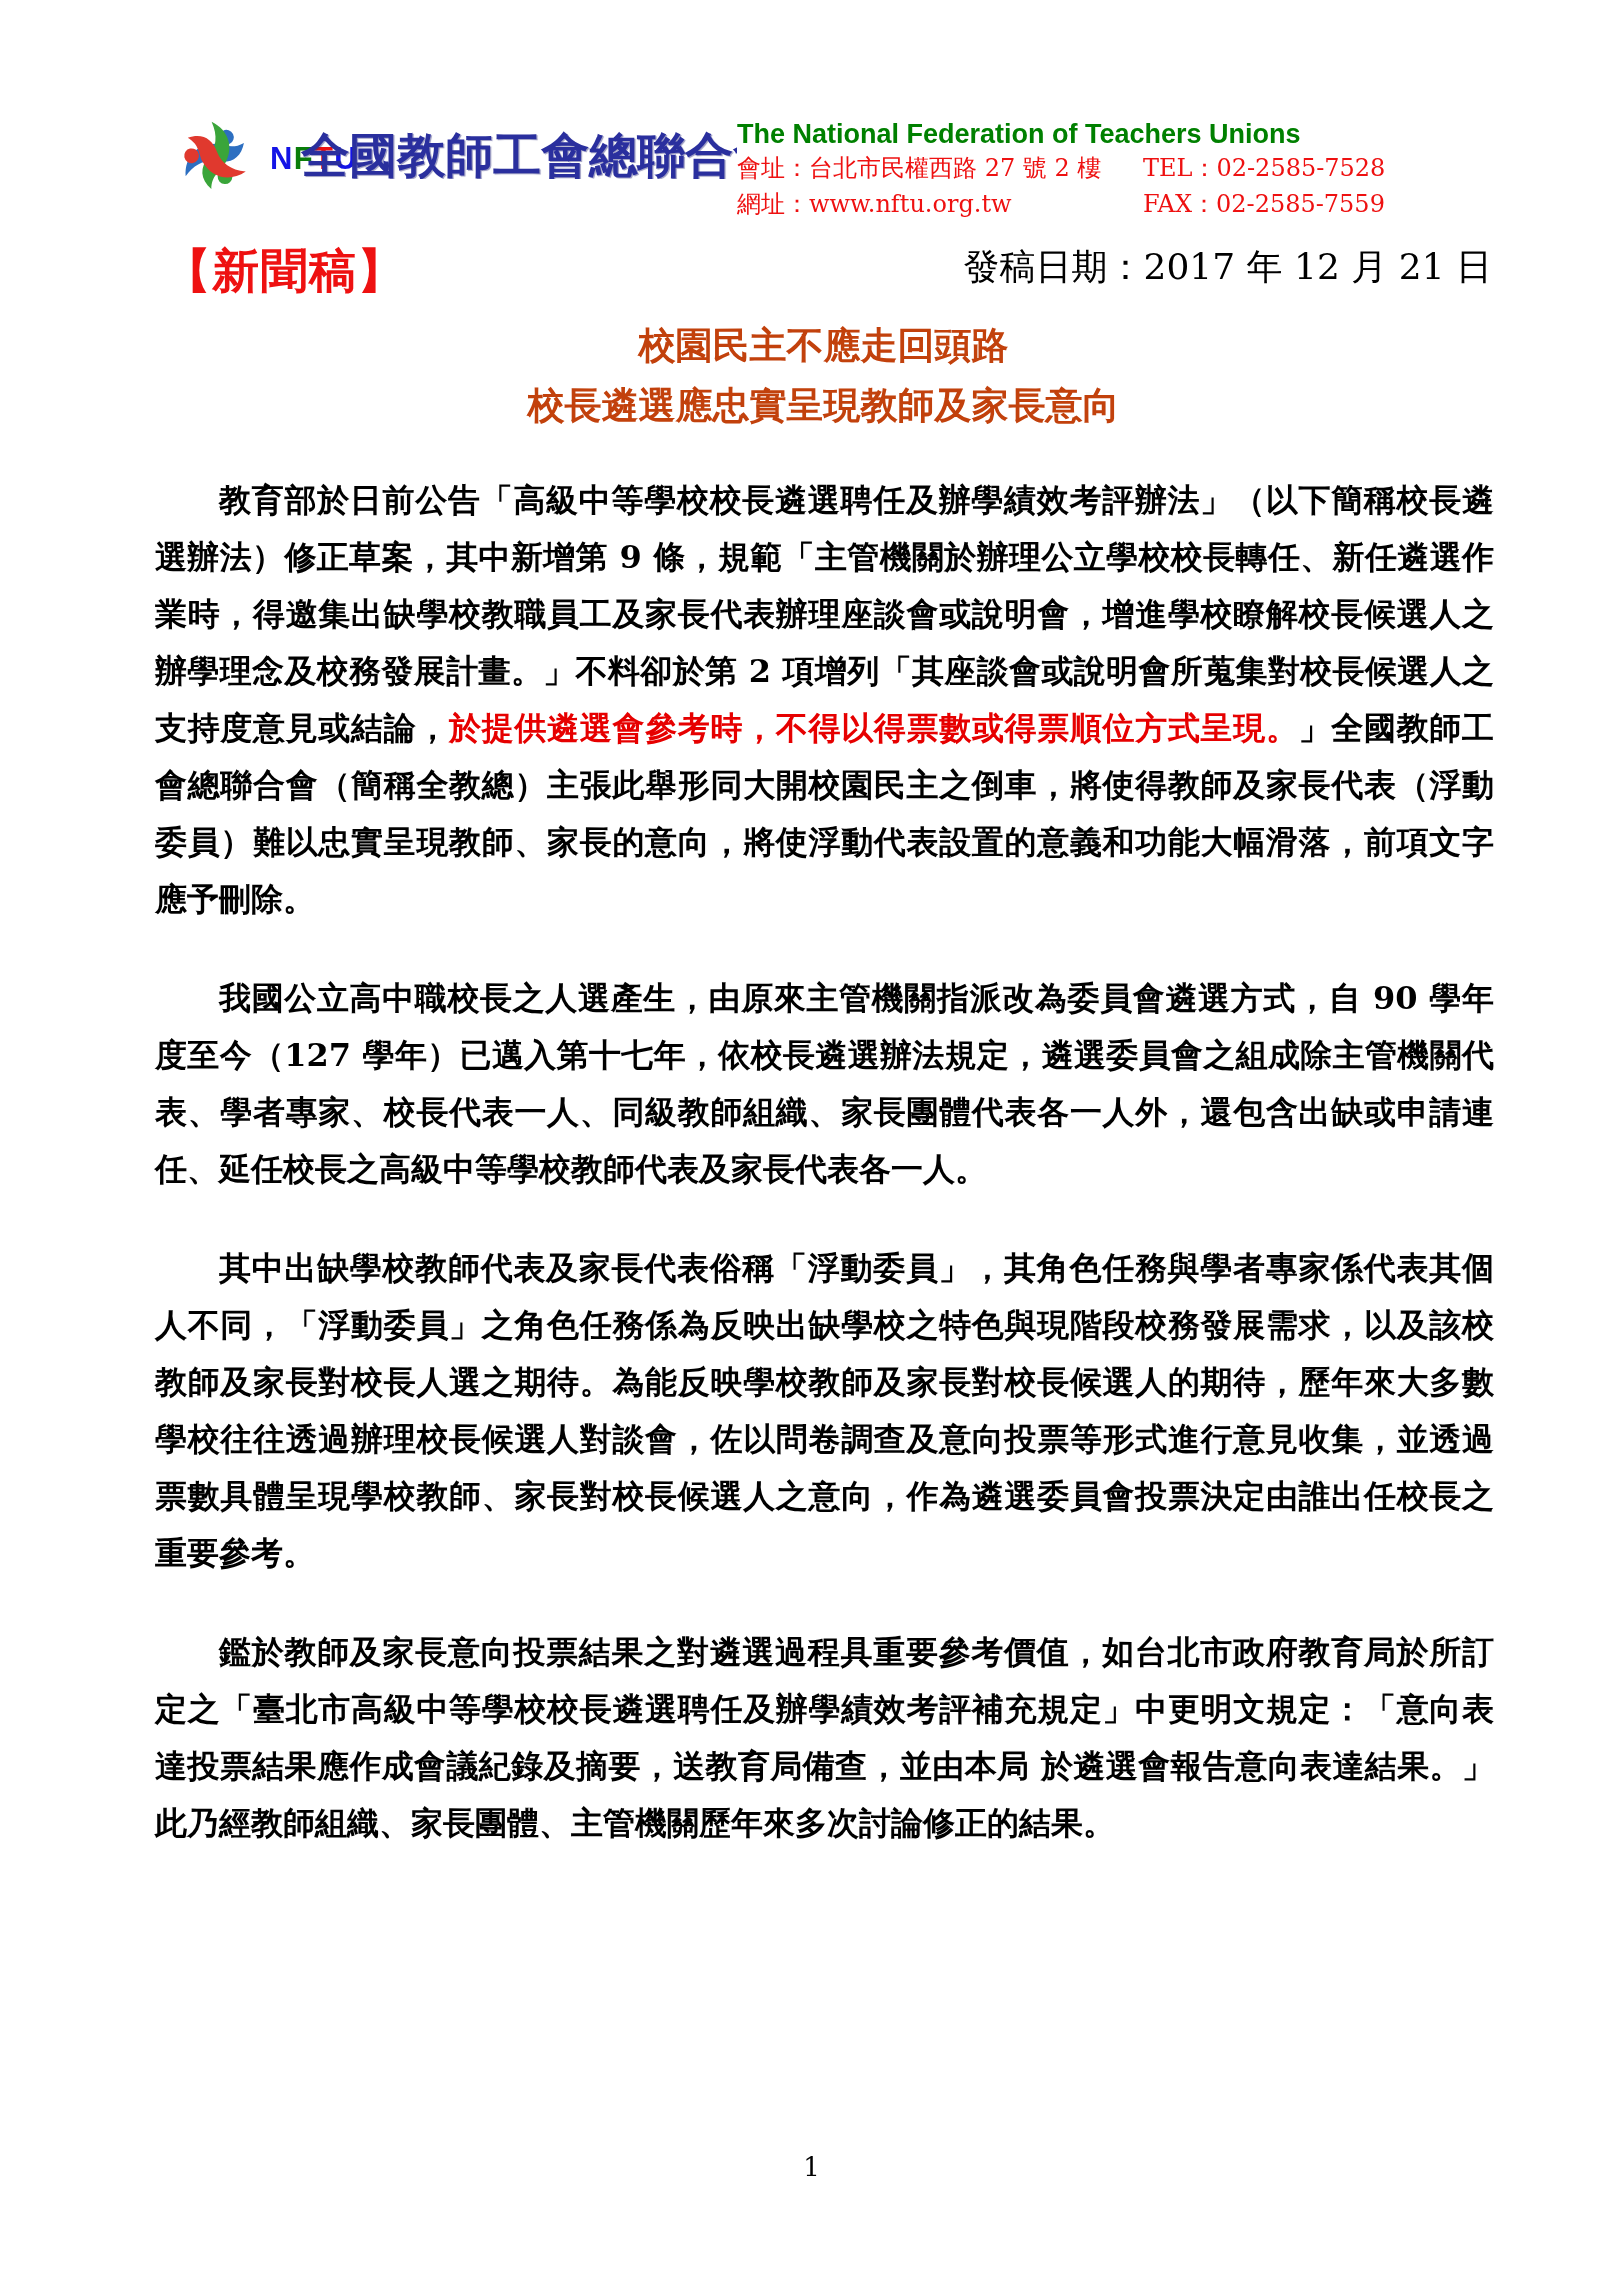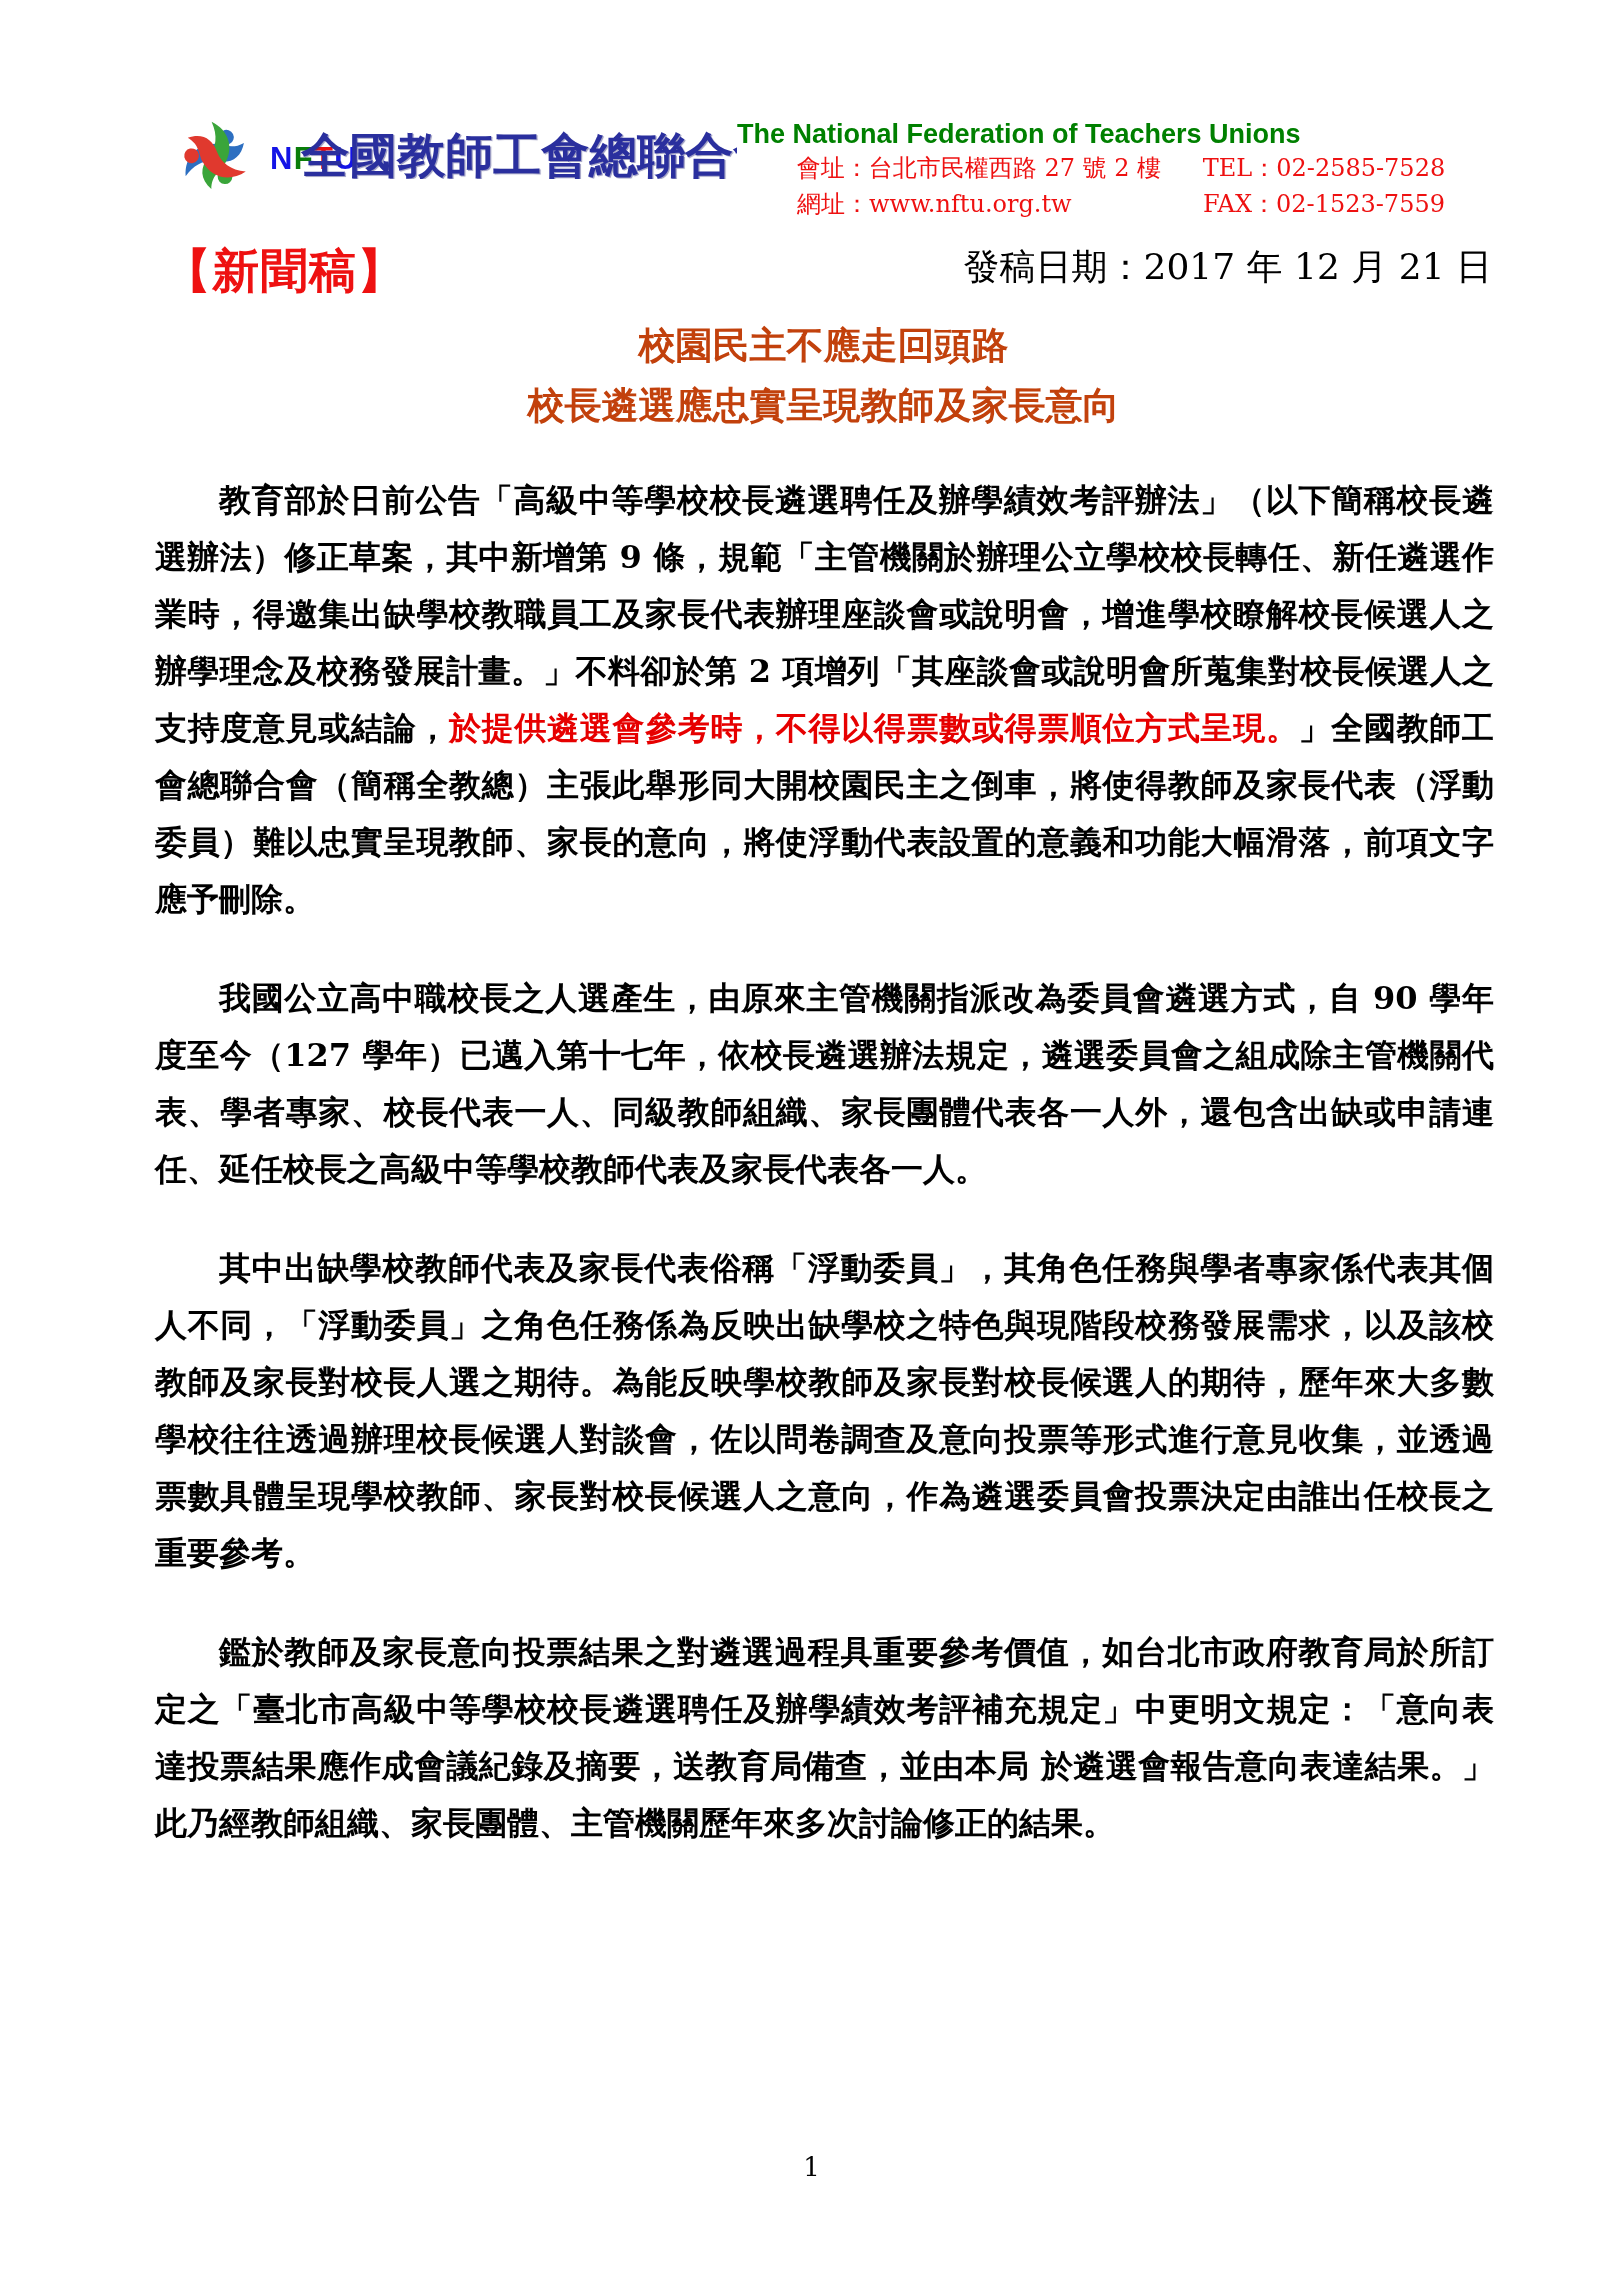--- a/index.html
+++ b/index.html
@@ -65,21 +65,21 @@
   .org-en {
     font-family: "Liberation Sans", sans-serif;
     font-weight: bold;
     font-size: 27px;
     color: #008000;
     line-height: 1.15;
     white-space: nowrap;
   }
   .contact-row {
     display: flex;
-    justify-content: center;
+    justify-content: flex-start;
     color: #ee1111;
     font-size: 24px;
     line-height: 1.5;
     white-space: nowrap;
   }
   .contact-row .left { min-width: 406px; }
 
   
   .meta-row {
     position: absolute;
@@ -180,21 +180,21 @@
     <div class="org-zh">全國教師工會總聯合會</div>
 
     <div class="contact-block">
       <div class="org-en">The National Federation of Teachers Unions</div>
       <div class="contact-row">
         <span class="left">會址：台北市民權西路 27 號 2 樓</span>
         <span class="right">TEL：02-2585-7528</span>
       </div>
       <div class="contact-row">
         <span class="left">網址：www.nftu.org.tw</span>
-        <span class="right">FAX：02-1523-7559</span>
+        <span class="right">FAX：02-2585-7559</span>
       </div>
     </div>
   </div>
 
   <div class="meta-row">
     <div class="doc-type">【新聞稿】</div>
     <div class="date-line">發稿日期：2017 年 12 月 21 日</div>
   </div>
 
   <div class="doc-title">

